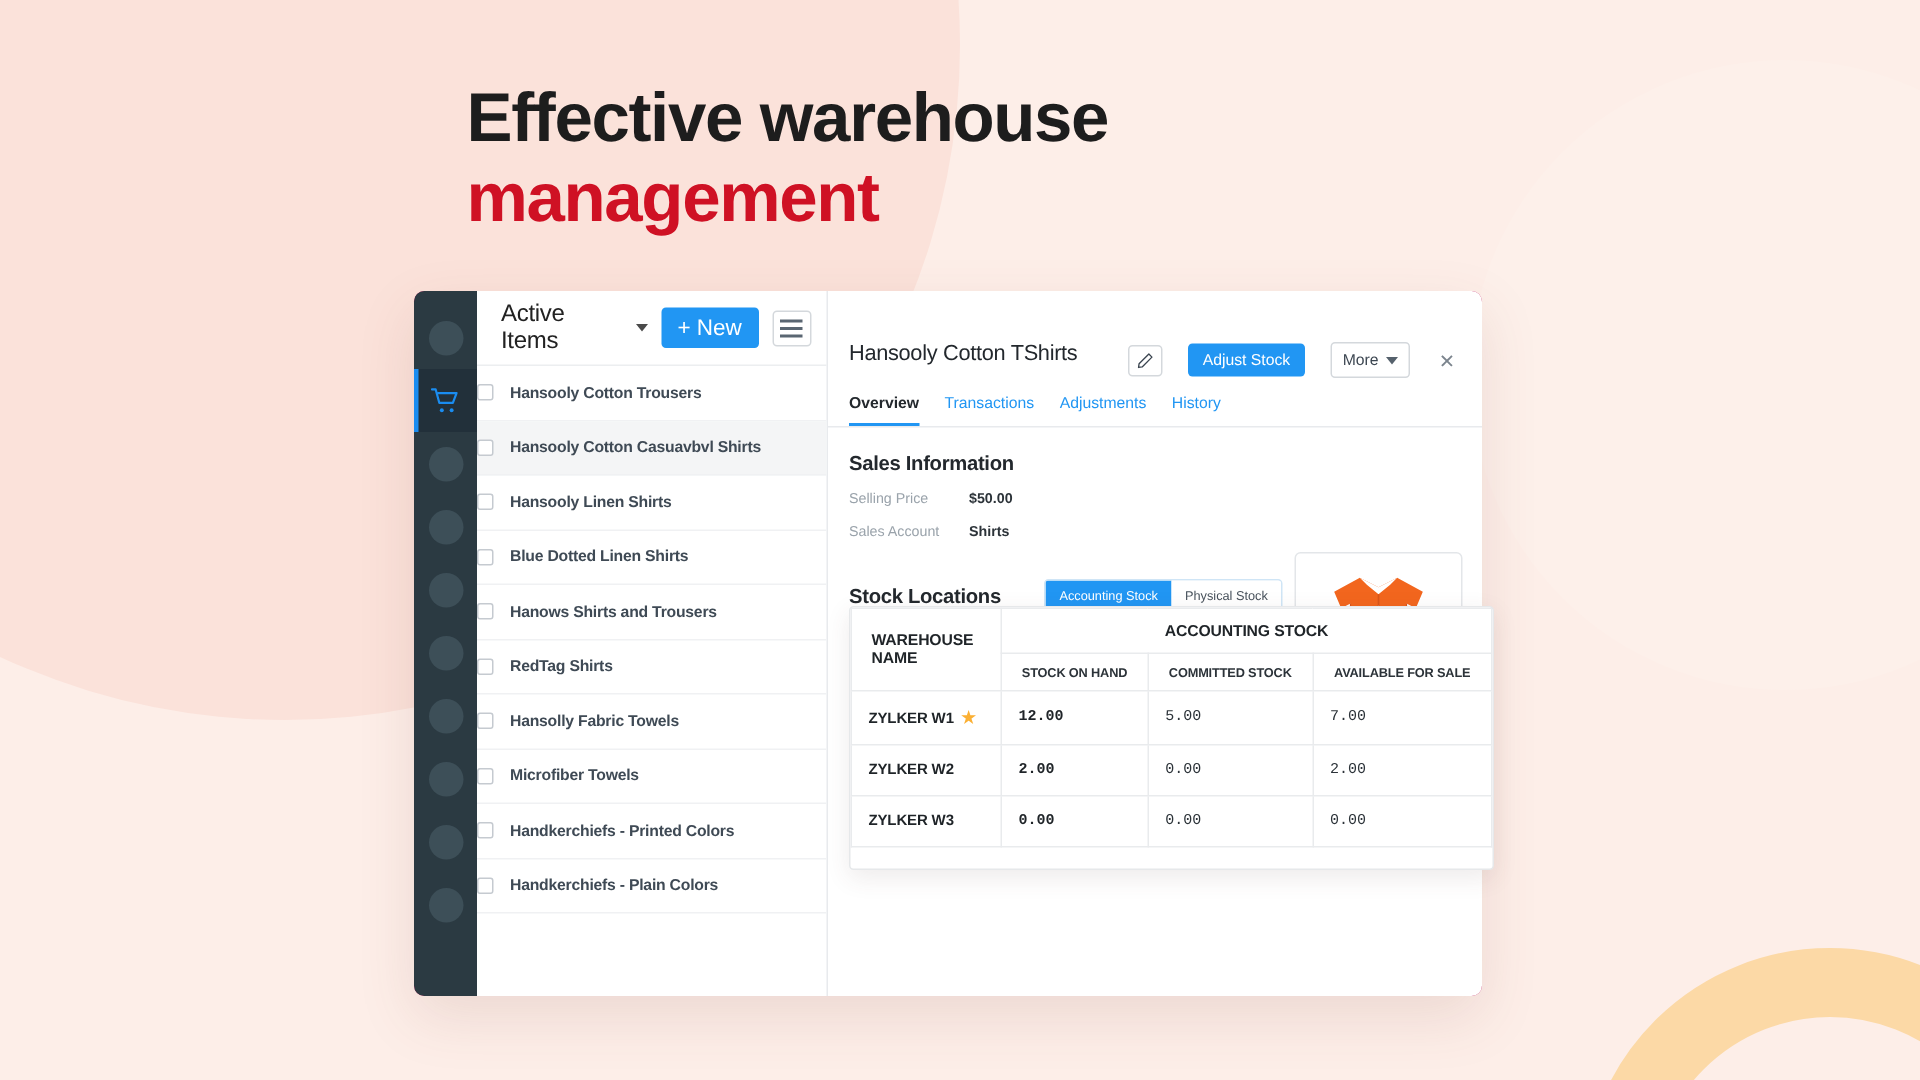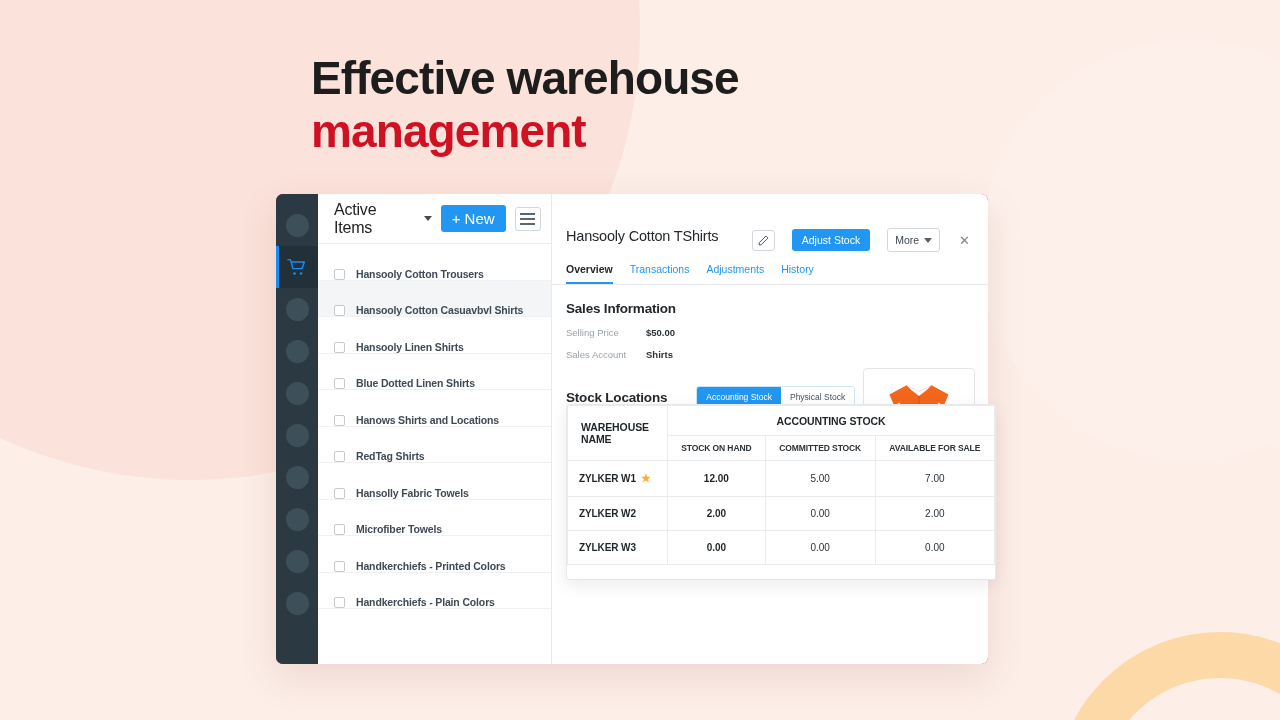--- a/index.html
+++ b/index.html
@@ -93,22 +93,22 @@
   }
   .btn-burger {
     width: 29px; height: 24px; border: 1px solid #d4d8dc; border-radius: 3px;
     background: #fff; display: flex; flex-direction: column;
     align-items: center; justify-content: center; gap: 3px; cursor: pointer;
   }
   .btn-burger i { display: block; width: 15px; height: 2px; background: #5a6672; }
 
   .list-body { flex: 1; overflow: hidden; }
   .list-row {
-    height: 36.5px; display: flex; align-items: flex-end; gap: 11px;
-    padding-left: 16px; border-bottom: 1px solid #f0f1f3;
+    height: 36.5px; display: flex; align-items: center; gap: 11px;
+    border-bottom: 1px solid #f0f1f3;
     cursor: pointer;
   }
   .list-row.sel { background: #f4f5f6; }
   .chk {
     width: 11px; height: 11px; border: 1px solid #c5cad0; border-radius: 2px;
     background: #fff; flex: none;
   }
   .list-label {
     font-size: 10.5px; color: #3f4a55; font-weight: bold; letter-spacing: -0.15px;
   }
@@ -247,21 +247,21 @@
   .th-group {
     text-align: center; font-size: 10.5px; color: #1f2428;
     padding: 9px 0 8px; letter-spacing: -0.1px;
   }
   .th-sub {
     font-size: 8.5px; color: #2c3339; font-weight: bold;
     padding: 7px 11px; text-align: center; letter-spacing: -0.1px;
   }
   .wh-table td { padding: 11px 11px; font-size: 10px; }
   .td-name { font-weight: bold; color: #1f2428; letter-spacing: -0.1px; margin-left: 48px; }
-  .td-num { text-align: center; color: #2c3339; }
+  .td-num { text-align: left; color: #2c3339; font-family: Liberation Mono, monospace; }
   .td-num.bold { font-weight: bold; color: #1f2428; }
   .star { color: #fbb034; font-size: 11px; margin-left: 5px; }
 </style>
 </head>
 <body>
 
 <div class="bg-layer">
   <div class="bg-circle-pink"></div>
   <div class="bg-circle-soft"></div>
   <div class="bg-ring-orange"></div>
@@ -336,21 +336,21 @@
         <div class="list-row">
           <span class="chk"></span>
           <span class="list-label">Hansooly Linen Shirts</span>
         </div>
         <div class="list-row">
           <span class="chk"></span>
           <span class="list-label">Blue Dotted Linen Shirts</span>
         </div>
         <div class="list-row">
           <span class="chk"></span>
-          <span class="list-label">Hanows Shirts and Locations</span>
+          <span class="list-label">Hanows Shirts and Trousers</span>
         </div>
         <div class="list-row">
           <span class="chk"></span>
           <span class="list-label">RedTag Shirts</span>
         </div>
         <div class="list-row">
           <span class="chk"></span>
           <span class="list-label">Hansolly Fabric Towels</span>
         </div>
         <div class="list-row">

